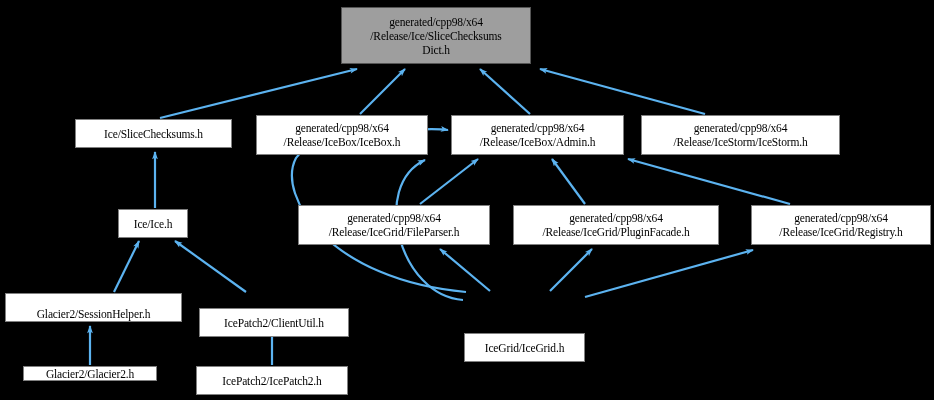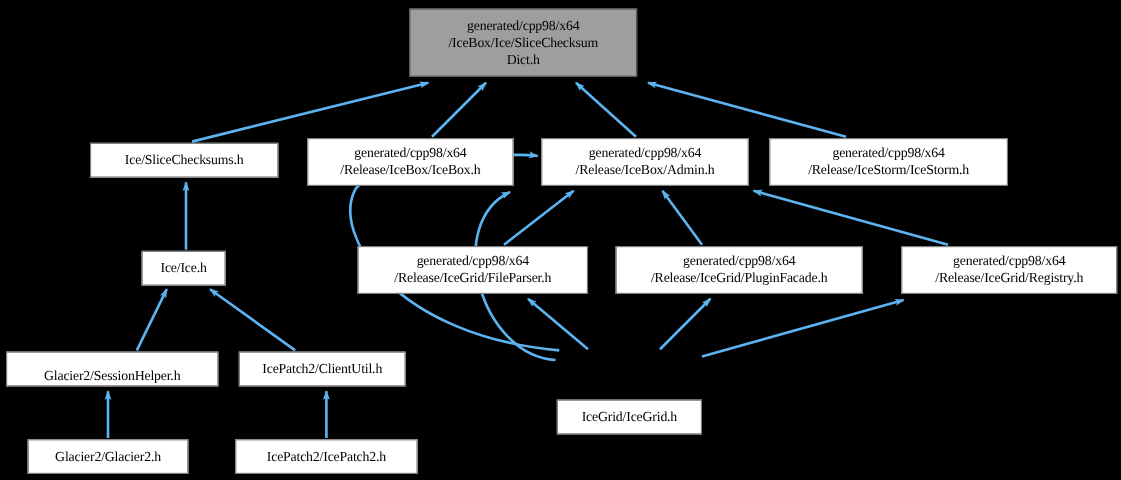--- a/index.html
+++ b/index.html
@@ -75,28 +75,28 @@
         <path d="M 466,292 C 330,280 276,196 296,158 C 310,136 420,126 448,130" fill="none" stroke="#5cb3f0" stroke-width="2.2" marker-end="url(#arrowhead)"></path>
         <path d="M 490,291 L 440,249" fill="none" stroke="#5cb3f0" stroke-width="2.2" marker-end="url(#arrowhead)"></path>
         <path d="M 550,291 L 592,249" fill="none" stroke="#5cb3f0" stroke-width="2.2" marker-end="url(#arrowhead)"></path>
         <path d="M 585,297 L 753,250" fill="none" stroke="#5cb3f0" stroke-width="2.2" marker-end="url(#arrowhead)"></path>
         <path d="M 420,204 L 478,159" fill="none" stroke="#5cb3f0" stroke-width="2.2" marker-end="url(#arrowhead)"></path>
         <path d="M 585,204 L 552,159" fill="none" stroke="#5cb3f0" stroke-width="2.2" marker-end="url(#arrowhead)"></path>
         <path d="M 790,204 L 628,159" fill="none" stroke="#5cb3f0" stroke-width="2.2" marker-end="url(#arrowhead)"></path>
       </g>
   </svg>
   <div id="node-group">
-      <div class="node root" title="generated/cpp98/x64/Release/Ice/SliceChecksumDict.h" style="left: 341px; top: 7px; width: 190px; height: 57px;"><span class="line">generated/cpp98/x64</span><span class="line">/IceBox/Ice/SliceChecksum</span><span class="line">Dict.h</span></div>
+      <div class="node root" title="generated/cpp98/x64/Release/Ice/SliceChecksumDict.h" style="left: 341px; top: 7px; width: 190px; height: 57px;"><span class="line">generated/cpp98/x64</span><span class="line">/Release/Ice/SliceChecksums</span><span class="line">Dict.h</span></div>
       <div class="node" title="Ice/SliceChecksums.h" style="left: 75px; top: 119px; width: 157px; height: 29px;"><span class="line">Ice/SliceChecksums.h</span></div>
       <div class="node" title="generated/cpp98/x64/Release/IceBox/IceBox.h" style="left: 256px; top: 115px; width: 172px; height: 40px;"><span class="line">generated/cpp98/x64</span><span class="line">/Release/IceBox/IceBox.h</span></div>
       <div class="node" title="generated/cpp98/x64/Release/IceGrid/Admin.h" style="left: 451px; top: 115px; width: 173px; height: 40px;"><span class="line">generated/cpp98/x64</span><span class="line">/Release/IceBox/Admin.h</span></div>
       <div class="node" title="generated/cpp98/x64/Release/IceStorm/IceStorm.h" style="left: 641px; top: 115px; width: 199px; height: 40px;"><span class="line">generated/cpp98/x64</span><span class="line">/Release/IceStorm/IceStorm.h</span></div>
       <div class="node" title="Ice/Ice.h" style="left: 118px; top: 209px; width: 70px; height: 29px;"><span class="line">Ice/Ice.h</span></div>
       <div class="node" title="generated/cpp98/x64/Release/IceGrid/FileParser.h" style="left: 298px; top: 205px; width: 192px; height: 40px;"><span class="line">generated/cpp98/x64</span><span class="line">/Release/IceGrid/FileParser.h</span></div>
       <div class="node" title="generated/cpp98/x64/Release/IceGrid/PluginFacade.h" style="left: 513px; top: 205px; width: 206px; height: 40px;"><span class="line">generated/cpp98/x64</span><span class="line">/Release/IceGrid/PluginFacade.h</span></div>
       <div class="node" title="generated/cpp98/x64/Release/IceGrid/Registry.h" style="left: 751px; top: 205px; width: 180px; height: 40px;"><span class="line">generated/cpp98/x64</span><span class="line">/Release/IceGrid/Registry.h</span></div>
       <div class="node" title="Glacier2/SessionHelper.h" style="left: 5px; top: 293px; width: 177px; height: 29px; justify-content: flex-end;"><span class="line">Glacier2/SessionHelper.h</span></div>
-      <div class="node" title="IcePatch2/ClientUtil.h" style="left: 199px; top: 293px; width: 139px; height: 29px;"><span class="line">IcePatch2/ClientUtil.h</span></div>
+      <div class="node" title="IcePatch2/ClientUtil.h" style="left: 199px; top: 308px; width: 150px; height: 29px;"><span class="line">IcePatch2/ClientUtil.h</span></div>
       <div class="node" title="IceGrid/IceGrid.h" style="left: 464px; top: 293px; width: 121px; height: 29px; margin-top: 40px;"><span class="line">IceGrid/IceGrid.h</span></div>
-      <div class="node" title="Glacier2/Glacier2.h" style="left: 23px; top: 366px; width: 134px; height: 29px;"><span class="line">Glacier2/Glacier2.h</span></div>
+      <div class="node" title="Glacier2/Glacier2.h" style="left: 23px; top: 366px; width: 134px; height: 15px;"><span class="line">Glacier2/Glacier2.h</span></div>
       <div class="node" title="IcePatch2/IcePatch2.h" style="left: 196px; top: 366px; width: 152px; height: 29px;"><span class="line">IcePatch2/IcePatch2.h</span></div>
     </div>
 </div>
 
 </body></html>

